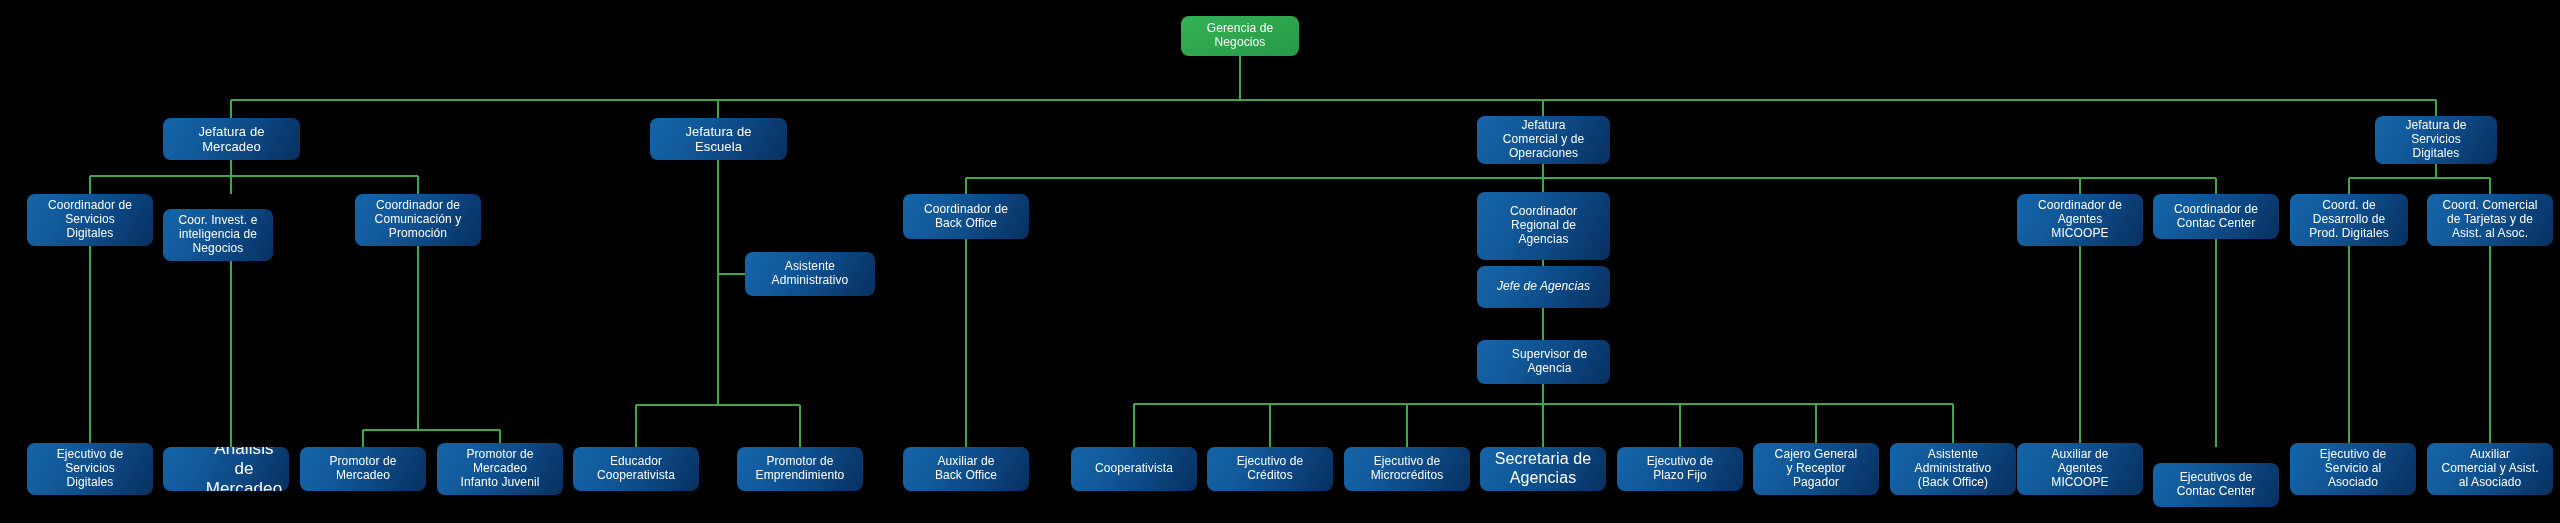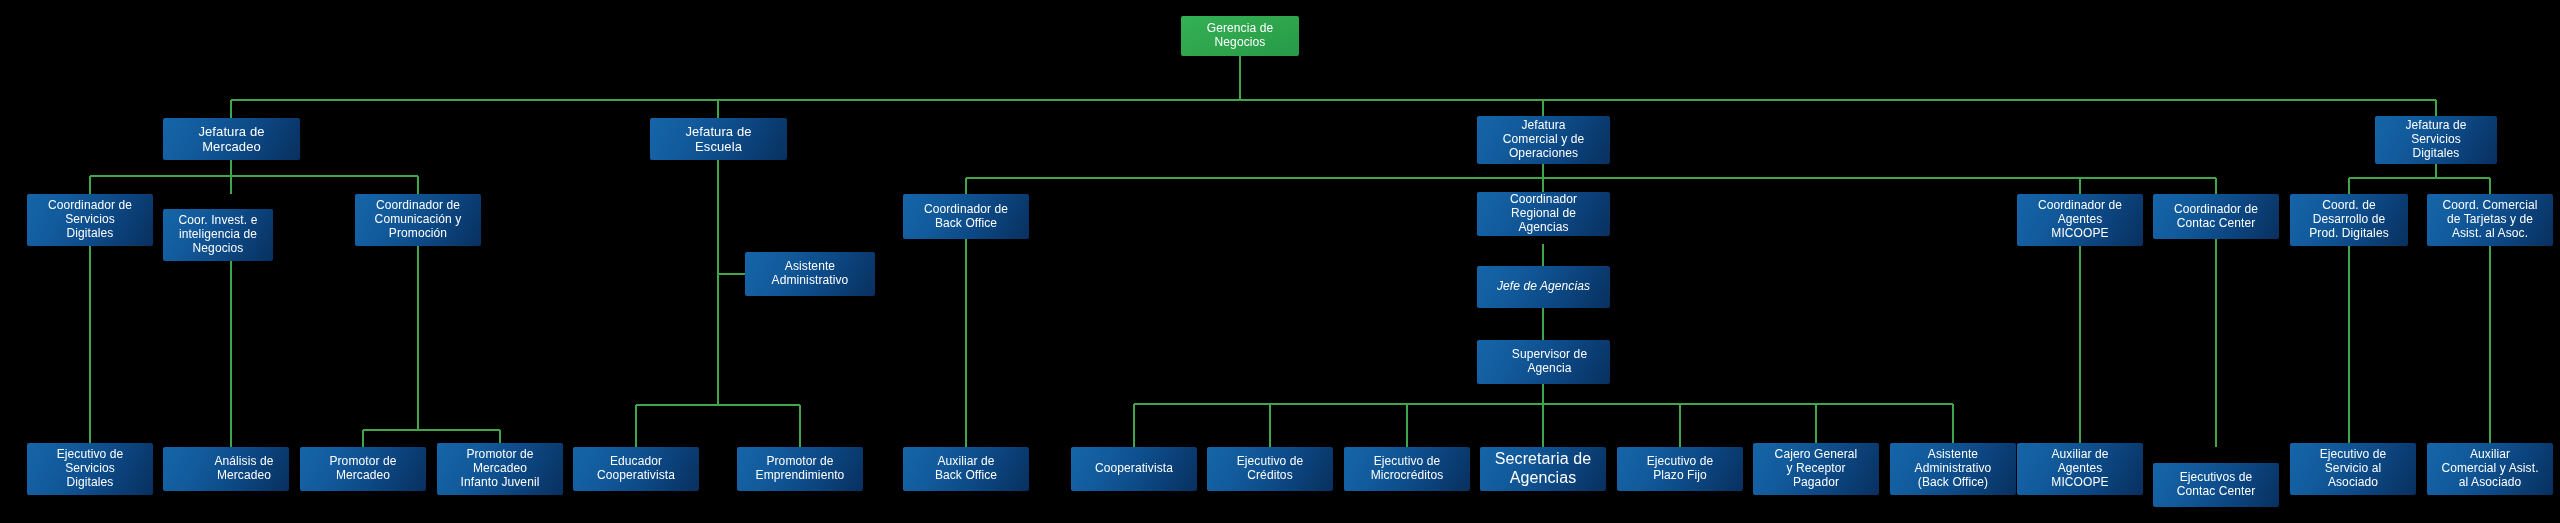--- a/index.html
+++ b/index.html
@@ -24,21 +24,21 @@
     left: 0; top: 0;
     width: 2560px; height: 523px;
     pointer-events: none;
   }
   .node {
     position: absolute;
     display: flex;
     align-items: center;
     justify-content: center;
     text-align: center;
-    border-radius: 2px;
+    border-radius: 8px;
     color: #ffffff;
     line-height: 1.16;
     padding: 2px 4px;
     overflow: hidden;
     letter-spacing: 0.1px;
   }
   .node.blue {
     background: linear-gradient(118deg, #1565a8 0%, #125b9c 28%, #0d4a87 58%, #0a3b70 82%, #08305f 100%);
   }
   .node.green {
@@ -142,21 +142,21 @@
 Promoción</span>
       </div>
       <div class="node blue" style="left: 745px; top: 252px; width: 130px; height: 44px; font-size: 12px;">
         <span class="label">Asistente
 Administrativo</span>
       </div>
       <div class="node blue" style="left: 903px; top: 194px; width: 126px; height: 45px; font-size: 12px;">
         <span class="label">Coordinador de
 Back Office</span>
       </div>
-      <div class="node blue" style="left: 1477px; top: 192px; width: 133px; height: 44px; font-size: 12px;">
+      <div class="node blue" style="left: 1477px; top: 192px; width: 133px; height: 68px; font-size: 12px;">
         <span class="label">Coordinador
 Regional de
 Agencias</span>
       </div>
       <div class="node blue" style="left: 1477px; top: 266px; width: 133px; height: 42px; font-size: 12px; font-style: italic;">
         <span class="label">Jefe de Agencias</span>
       </div>
       <div class="node blue" style="left: 1477px; top: 340px; width: 133px; height: 44px; font-size: 12px; padding-left: 16px;">
         <span class="label">Supervisor de
 Agencia</span>
@@ -178,21 +178,21 @@
       <div class="node blue" style="left: 2427px; top: 194px; width: 126px; height: 52px; font-size: 12px;">
         <span class="label">Coord. Comercial
 de Tarjetas y de
 Asist. al Asoc.</span>
       </div>
       <div class="node blue" style="left: 27px; top: 443px; width: 126px; height: 52px; font-size: 12px;">
         <span class="label">Ejecutivo de
 Servicios
 Digitales</span>
       </div>
-      <div class="node blue" style="left: 163px; top: 447px; width: 126px; height: 44px; font-size: 12px; padding-left: 40px;">
+      <div class="node blue" style="left: 163px; top: 447px; width: 126px; height: 44px; font-size: 17px; padding-left: 40px;">
         <span class="label">Análisis de
 Mercadeo</span>
       </div>
       <div class="node blue" style="left: 300px; top: 447px; width: 126px; height: 44px; font-size: 12px;">
         <span class="label">Promotor de
 Mercadeo</span>
       </div>
       <div class="node blue" style="left: 437px; top: 443px; width: 126px; height: 52px; font-size: 12px;">
         <span class="label">Promotor de
 Mercadeo

